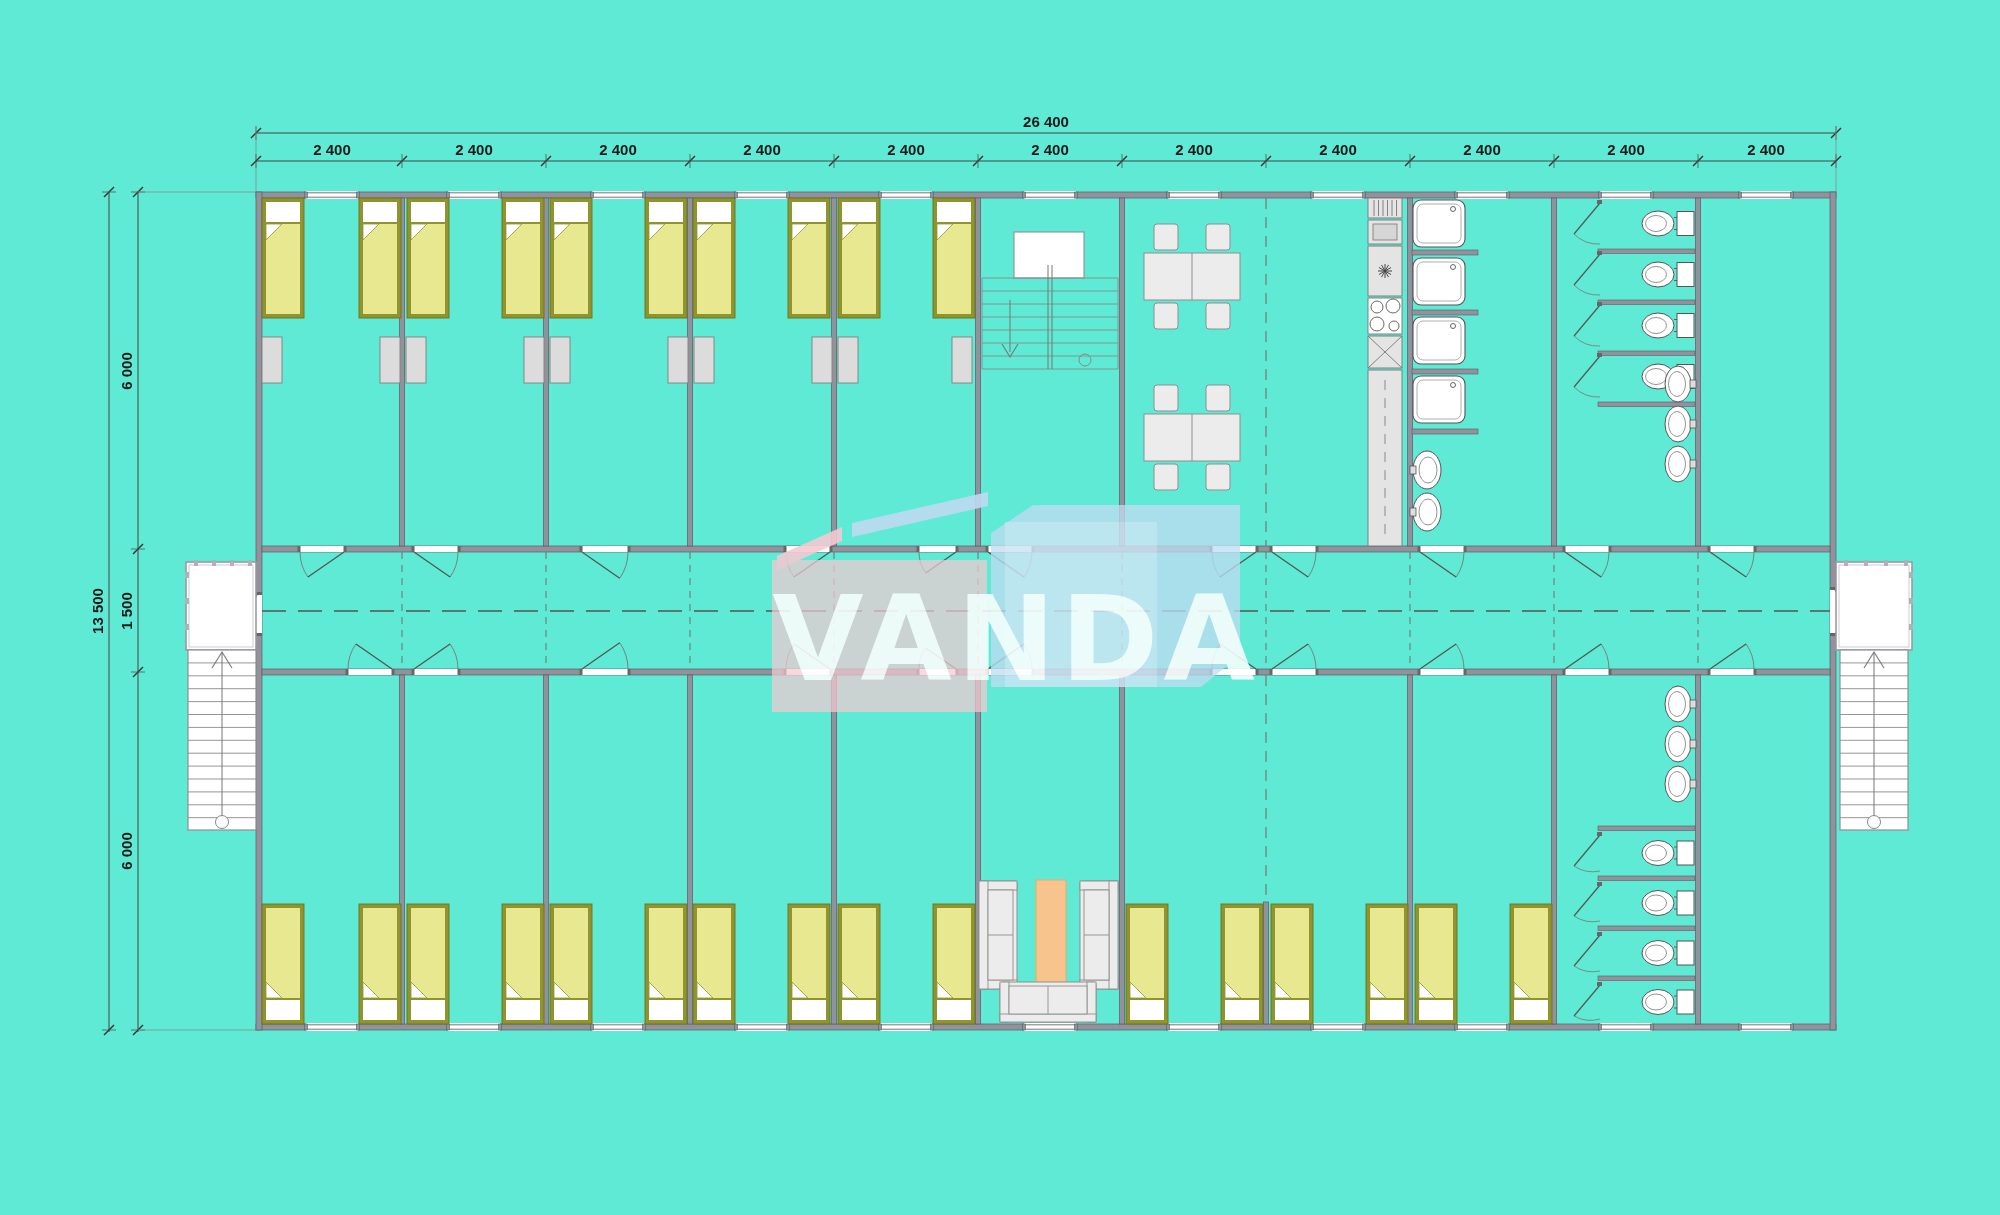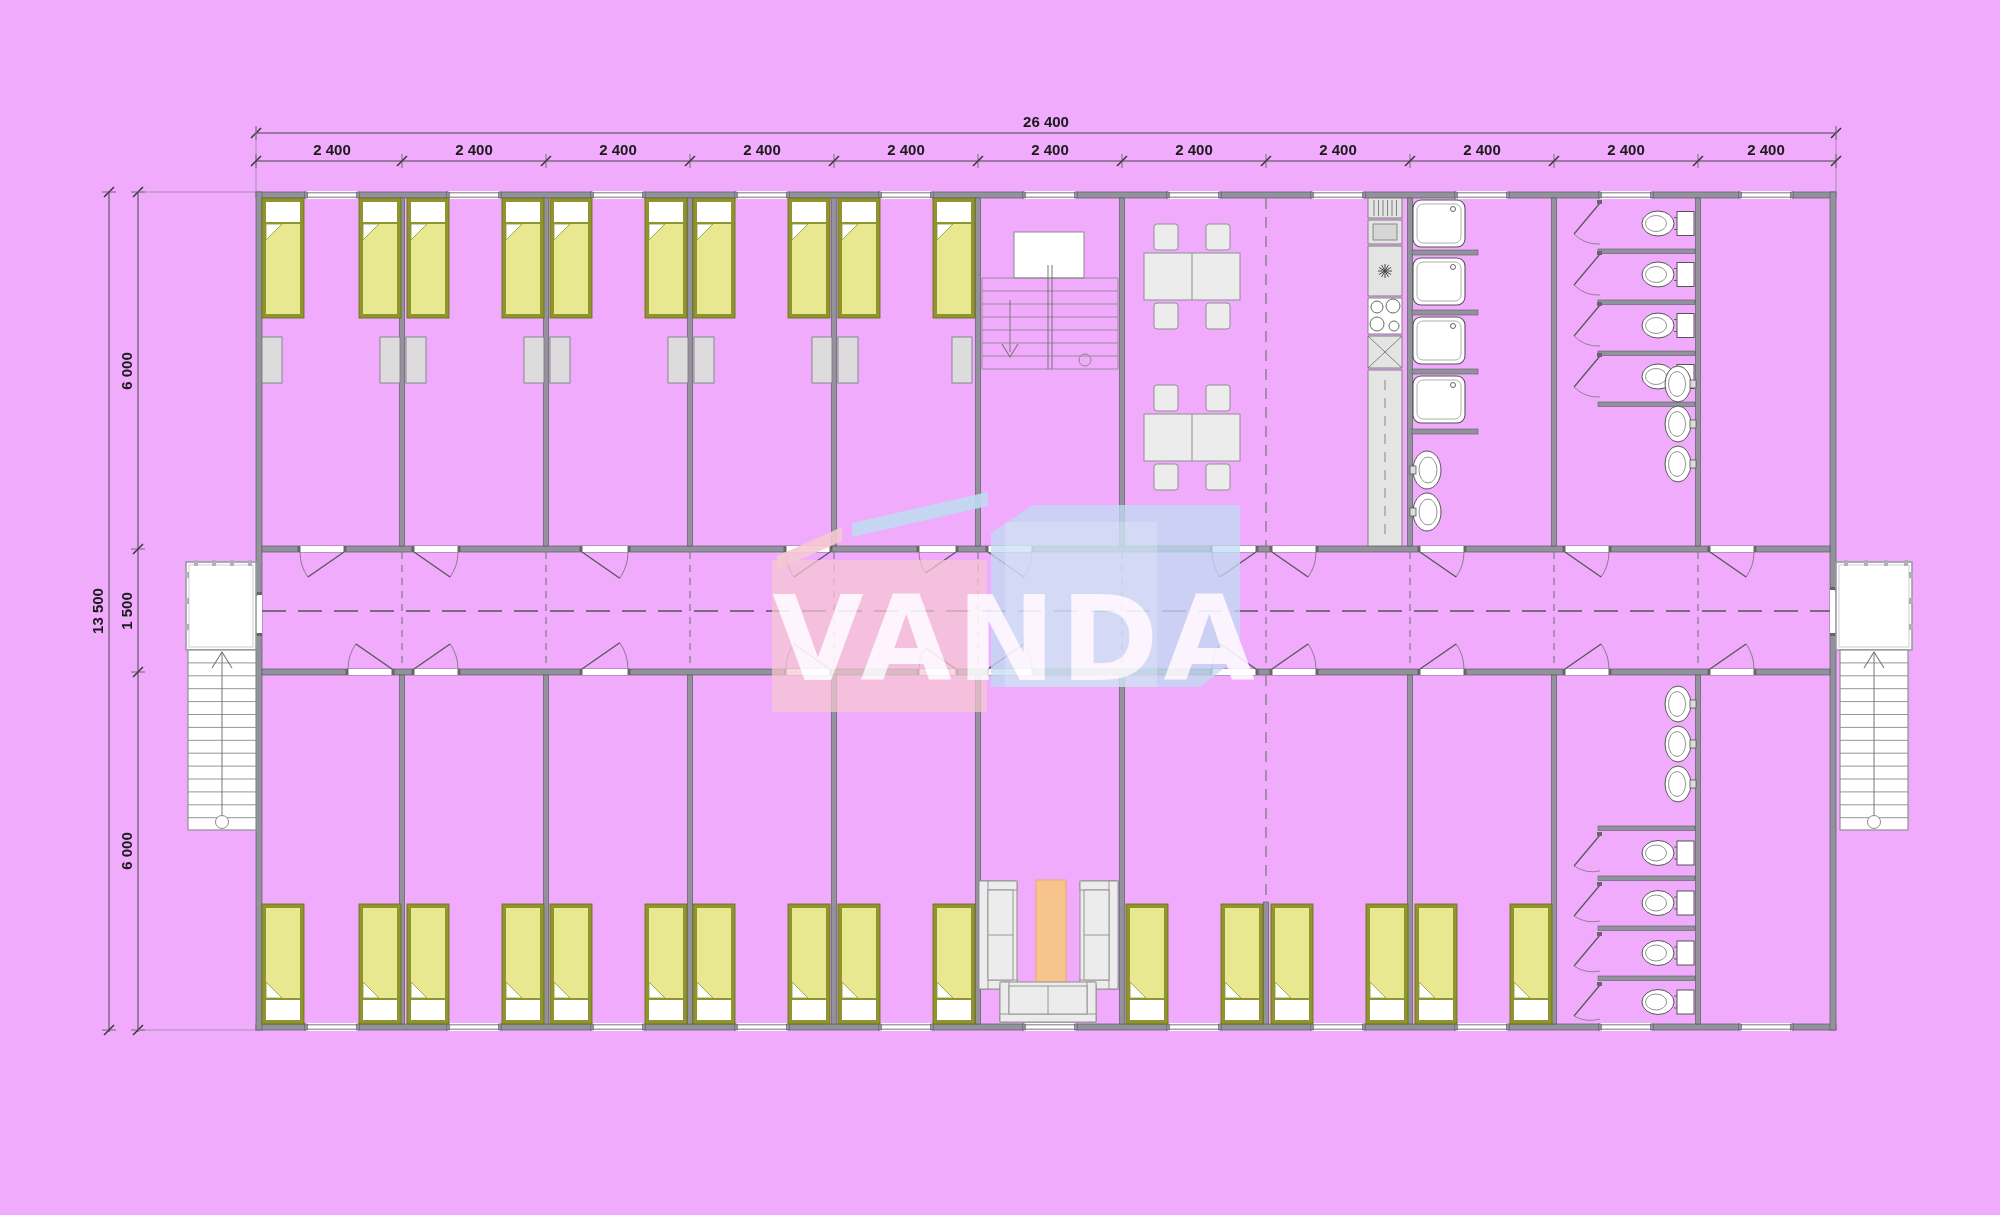--- a/index.html
+++ b/index.html
@@ -1,16 +1,16 @@
 <!DOCTYPE html>
 <html><head>
 <meta charset="utf-8">
 <style>
   html,body{margin:0;padding:0;background:#fff;}
-  .stage{position:relative;width:2000px;height:1215px;background:#f0abfc;overflow:hidden;
+  .stage{position:relative;width:2000px;height:1215px;background:#5eead4;overflow:hidden;
          font-family:"Liberation Sans",sans-serif;}
   svg text.dim{font-family:"Liberation Sans",sans-serif;font-weight:700;font-size:15px;fill:#1a1a1a;}
   svg text.wm{font-family:"DejaVu Sans",sans-serif;font-weight:700;font-size:118px;letter-spacing:5px;}
 </style>
 </head>
 <body>
 
 <div class="stage">
   <svg id="plan-svg" width="2000" height="1215" viewBox="0 0 2000 1215">
     <g id="plan">

